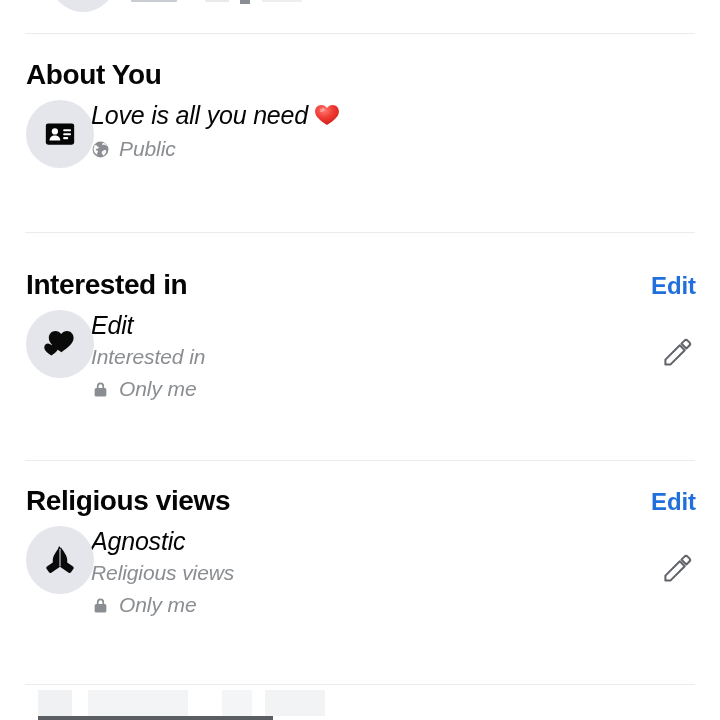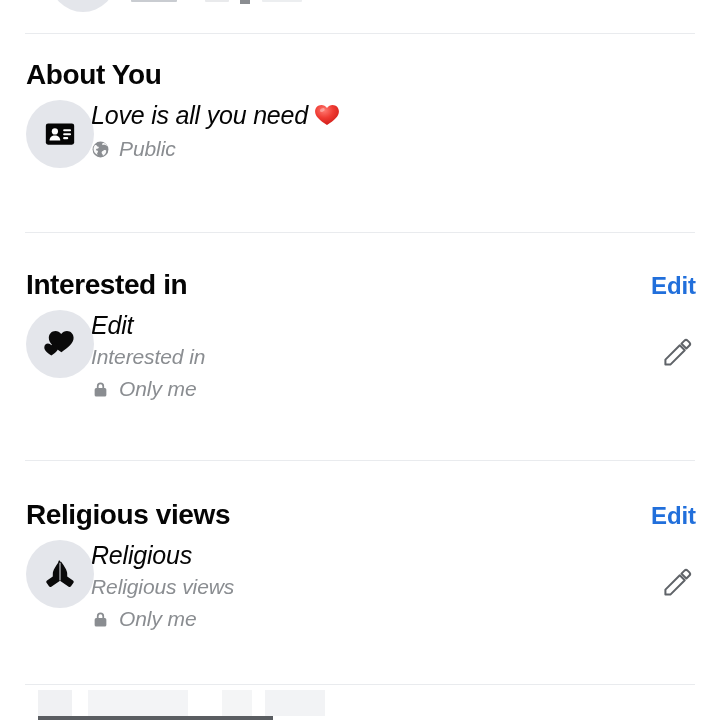--- a/index.html
+++ b/index.html
@@ -91,21 +91,21 @@
   .divider.d4 { top: 684px; }
 
   
   .section {
     position: absolute;
     left: 0;
     width: 720px;
   }
   .section.s-about    { top: 58px; }
   .section.s-interest { top: 268px; }
-  .section.s-religion { top: 498px; }
+  .section.s-religion { top: 484px; }
 
   .section-head {
     position: relative;
     height: 42px;
     padding: 0 25px;
     box-sizing: border-box;
   }
   .section-title {
     position: absolute;
     left: 26px;
@@ -361,21 +361,21 @@
         <svg width="34" height="34" viewBox="0 0 36 36" aria-hidden="true">
           <g fill="#0a0a0a">
             <path d="M17.3 3.6c.5 0 .9.5.9 1.1v12.9c0 .5-.4.9-.9.9s-.9-.4-.9-.9V4.7c0-.6.4-1.1.9-1.1z"></path>
             <path d="M16.6 5.4c-1.5 2-3.1 4.4-4.3 6.6-1.1 2-1.8 3.7-1.9 5.3l-.05 3.3-6.1 4.2c-.8.6-1.05 1.7-.5 2.5l2.6 3.7c.55.8 1.65 1 2.45.45l9.25-6.3c.55-.4.85-1 .85-1.65V8.6c0-1.2-.35-2.4-1.05-3.3-.35-.45-.95-.35-1.3.1z"></path>
             <path d="M19.4 5.4c1.5 2 3.1 4.4 4.3 6.6 1.1 2 1.8 3.7 1.9 5.3l.05 3.3 6.1 4.2c.8.6 1.05 1.7.5 2.5l-2.6 3.7c-.55.8-1.65 1-2.45.45l-9.25-6.3c-.55-.4-.85-1-.85-1.65V8.6c0-1.2.35-2.4 1.05-3.3.35-.45.95-.35 1.3.1z"></path>
           </g>
           <path d="M18 6.2v18.6" stroke="#e4e6eb" stroke-width="1.1" fill="none"></path>
         </svg>
       </div>
       <div class="row-body">
-        <div class="row-primary">Religious</div>
+        <div class="row-primary">Agnostic</div>
         <div class="row-secondary">Religious views</div>
         <div class="row-privacy">
           <svg class="privacy-icon" viewBox="0 0 24 24" aria-hidden="true">
             <path d="M7.4 10.6V7.8a4.6 4.6 0 0 1 9.2 0v2.8h-2.2V7.8a2.4 2.4 0 0 0-4.8 0v2.8z" fill="#8a8d91"></path>
             <rect x="4.6" y="10.2" width="14.8" height="10.6" rx="2" fill="#8a8d91"></rect>
           </svg>
           <div class="row-privacy-label">Only me</div>
         </div>
       </div>
       <div class="row-pencil">

